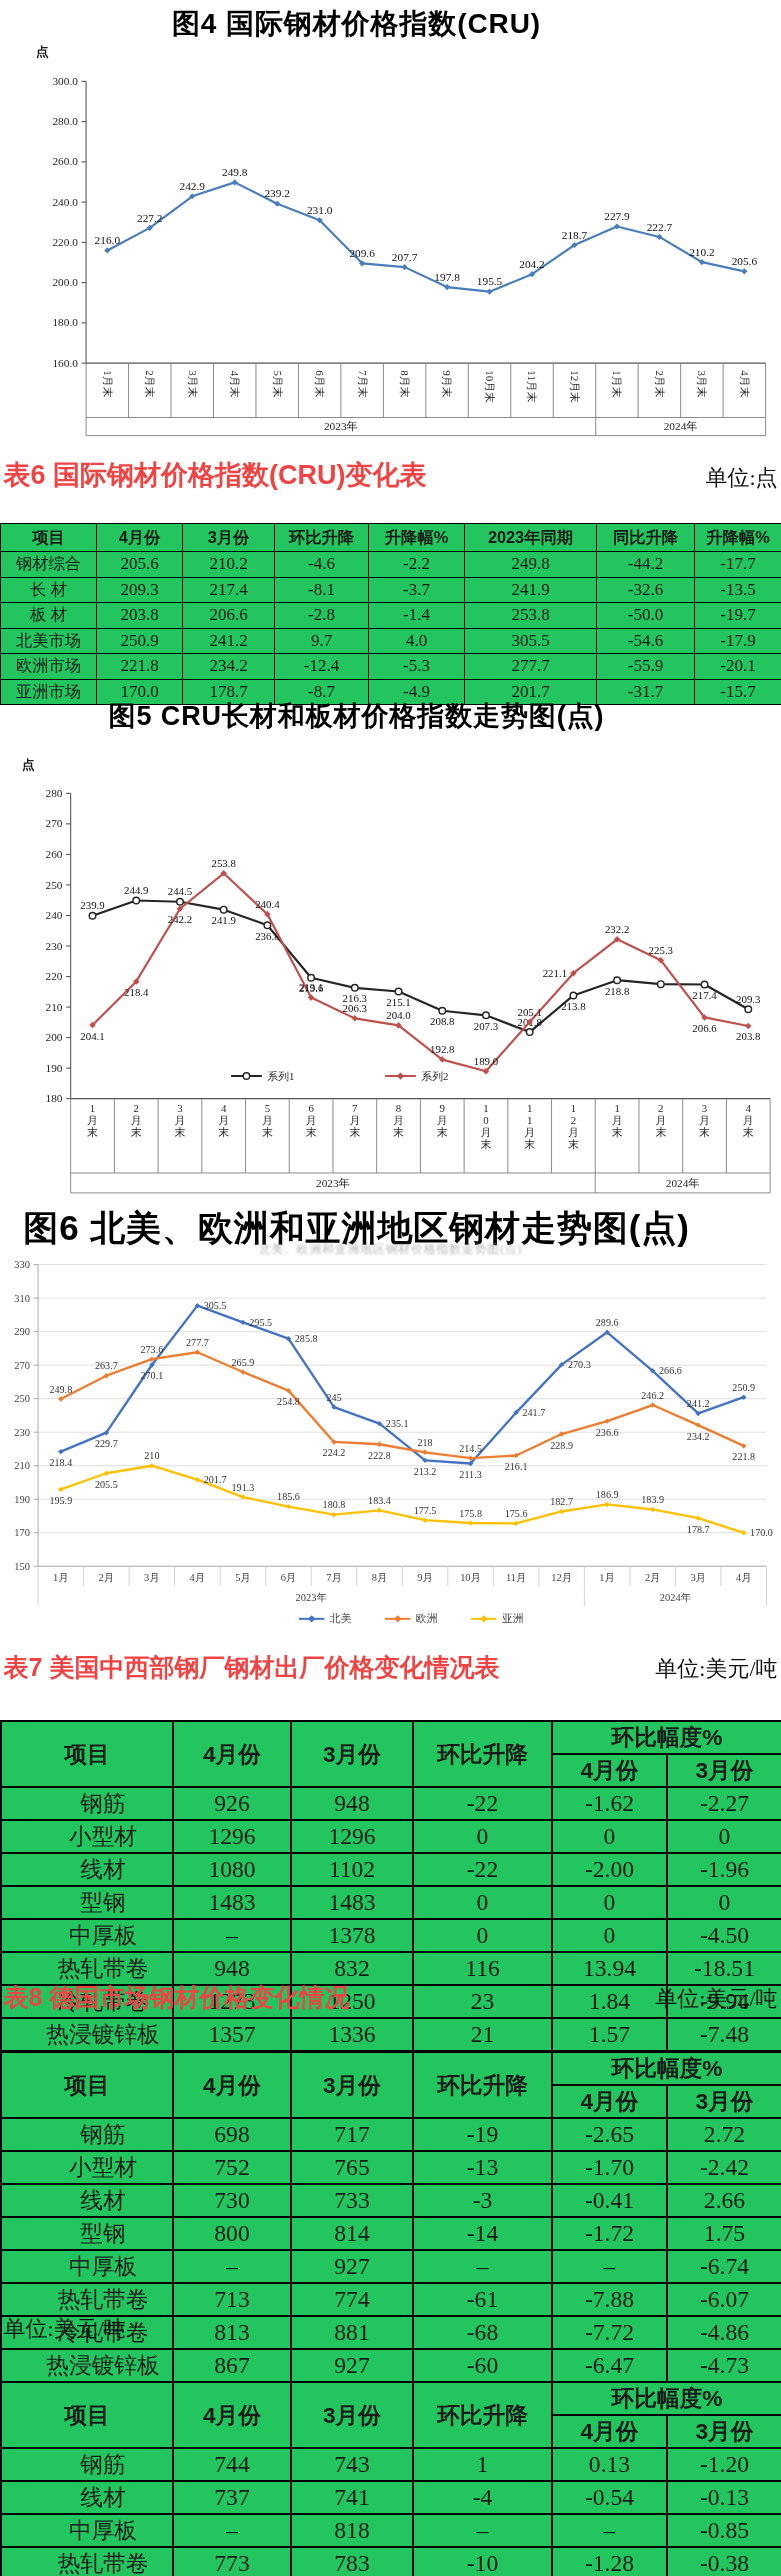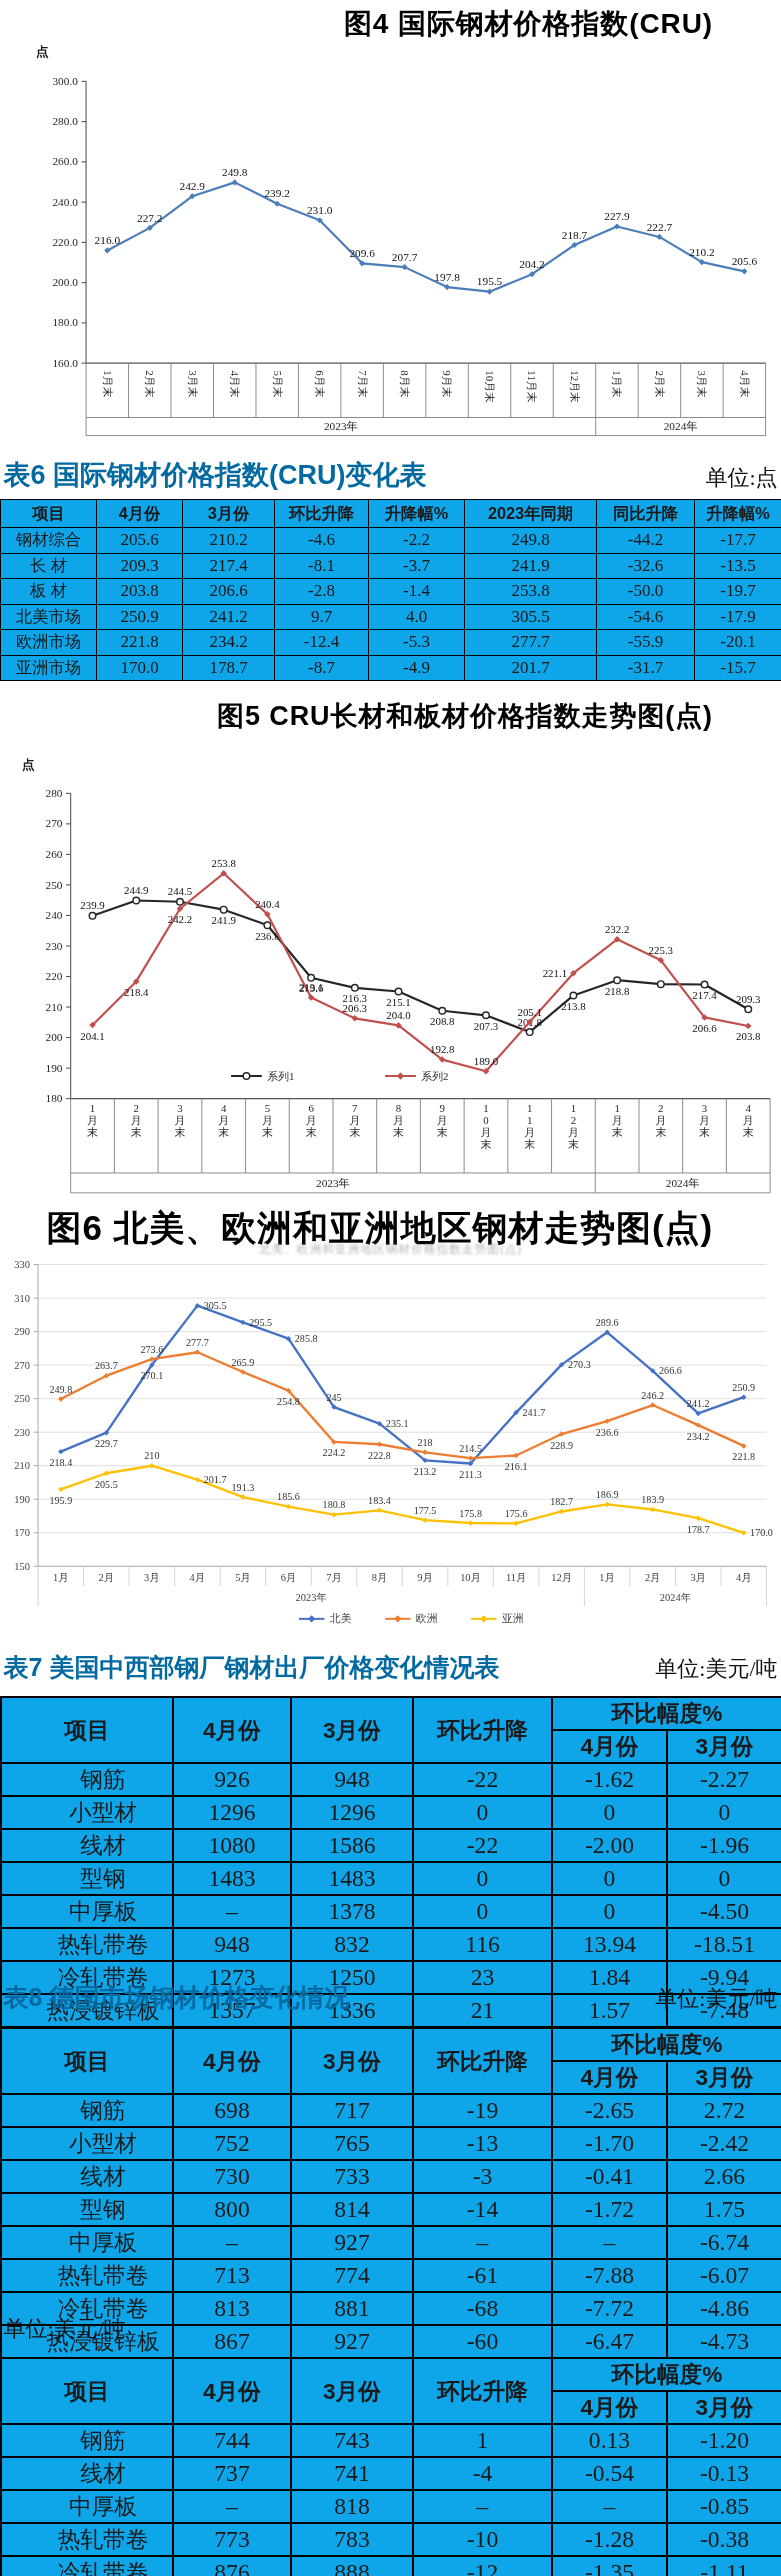--- a/index.html
+++ b/index.html
@@ -1,43 +1,43 @@
 <!DOCTYPE html>
 <html style="font-size:14.5px"><head>
 <meta charset="utf-8">
 <style>
   html,body{margin:0;padding:0;background:#fff;}
   .page{position:relative;width:781px;height:2576px;background:#ffffff;overflow:hidden;
         font-family:"Liberation Sans",sans-serif;color:#1a1a1a;}
-  .fig-title{position:absolute;left:0;width:713px;text-align:right;font-weight:bold;
+  .fig-title{position:absolute;left:0;width:713px;text-align:center;font-weight:bold;
              font-family:"Liberation Sans",sans-serif;color:#000;}
   #fig4-title{top:5.4px;font-size:28px;letter-spacing:0.9px;}
   #fig5-title{top:698px;font-size:27px;letter-spacing:0.9px;}
   #fig6-title{top:1205px;font-size:35px;letter-spacing:0.9px;}
   .axis-unit{position:absolute;font-size:12.7px;font-weight:bold;color:#1a1a1a;
              font-family:"Liberation Serif",serif;}
   #fig4-unit{left:36px;top:44px;}
   #fig5-unit{left:22px;top:757px;}
   .watermark{position:absolute;left:0;top:1242px;width:781px;text-align:center;
              font-size:11.8px;color:#aaa;filter:blur(1.1px);opacity:.85;letter-spacing:0.9px;}
   .tbl-title-row{position:absolute;left:3.6px;width:774px;display:flex;
                  justify-content:space-between;align-items:flex-end;}
-  .tbl-title{font-weight:bold;color:#0369a1;font-family:"Liberation Sans",sans-serif;white-space:nowrap;}
+  .tbl-title{font-weight:bold;color:#ef4444;font-family:"Liberation Sans",sans-serif;white-space:nowrap;}
   .tbl-unit{font-family:Liberation Serif, serif;color:#111;white-space:nowrap;}
   #t6-head{top:457px;} #t6-head .tbl-title{font-size:27px;} #t6-head .tbl-unit{font-size:22px;}
   #t7-head{top:1651px;} #t8-head{top:1981px;} #t9-head{top:2314px;}
   #t7-head .tbl-title,#t8-head .tbl-title,#t9-head .tbl-title{font-size:25px;}
   #t7-head .tbl-unit,#t8-head .tbl-unit,#t9-head .tbl-unit{font-size:22px;}
   .chart{position:absolute;left:0;width:781px;}
   #chart-svg-0{top:63px;height:381px;}
   #chart-svg-1{top:775px;height:419px;}
   #chart-svg-2{top:1258px;height:381px;}
   .tblwrap{position:absolute;left:0;width:781px;}
   #table6-wrap{top:499px;} #table7-wrap{top:1696px;} #table8-wrap{top:2027px;} #table9-wrap{top:2357px;}
-  table{border-collapse:collapse;table-layout:fixed;width:781px;background:#0ea5e9;}
+  table{border-collapse:collapse;table-layout:fixed;width:781px;background:#22c55e;margin-top:24px;}
   th,td{text-align:center;vertical-align:middle;padding:0;overflow:hidden;white-space:nowrap;}
   .t6 th,.t6 td{border:1.4px solid #000;}
   .t6 th{font-size:16.3px;font-weight:600;height:27px;font-family:"Liberation Sans",sans-serif;}
   .t6 td{height:24.5px;}
   .t6 td.item{font-size:16.3px;font-weight:500;font-family:"Liberation Sans",sans-serif;}
   .t6 td.num{font-size:17px;font-family:"Liberation Serif",serif;}
   .tbig th,.tbig td{border:2px solid #000;}
   .tbig th{font-size:22.7px;font-weight:600;height:24.5px;font-family:"Liberation Sans",sans-serif;}
   .tbig td{height:25px;}
   .tbig td.item{font-size:22.7px;font-weight:500;font-family:"Liberation Sans",sans-serif;padding-left:32px;}
@@ -600,21 +600,21 @@
             <td class="item">小型材</td>
             <td class="num">1296</td>
             <td class="num">1296</td>
             <td class="num">0</td>
             <td class="num">0</td>
             <td class="num">0</td>
           </tr>
           <tr>
             <td class="item">线材</td>
             <td class="num">1080</td>
-            <td class="num">1586</td>
+            <td class="num">1102</td>
             <td class="num">-22</td>
             <td class="num">-2.00</td>
             <td class="num">-1.96</td>
           </tr>
           <tr>
             <td class="item">型钢</td>
             <td class="num">1483</td>
             <td class="num">1483</td>
             <td class="num">0</td>
             <td class="num">0</td>

